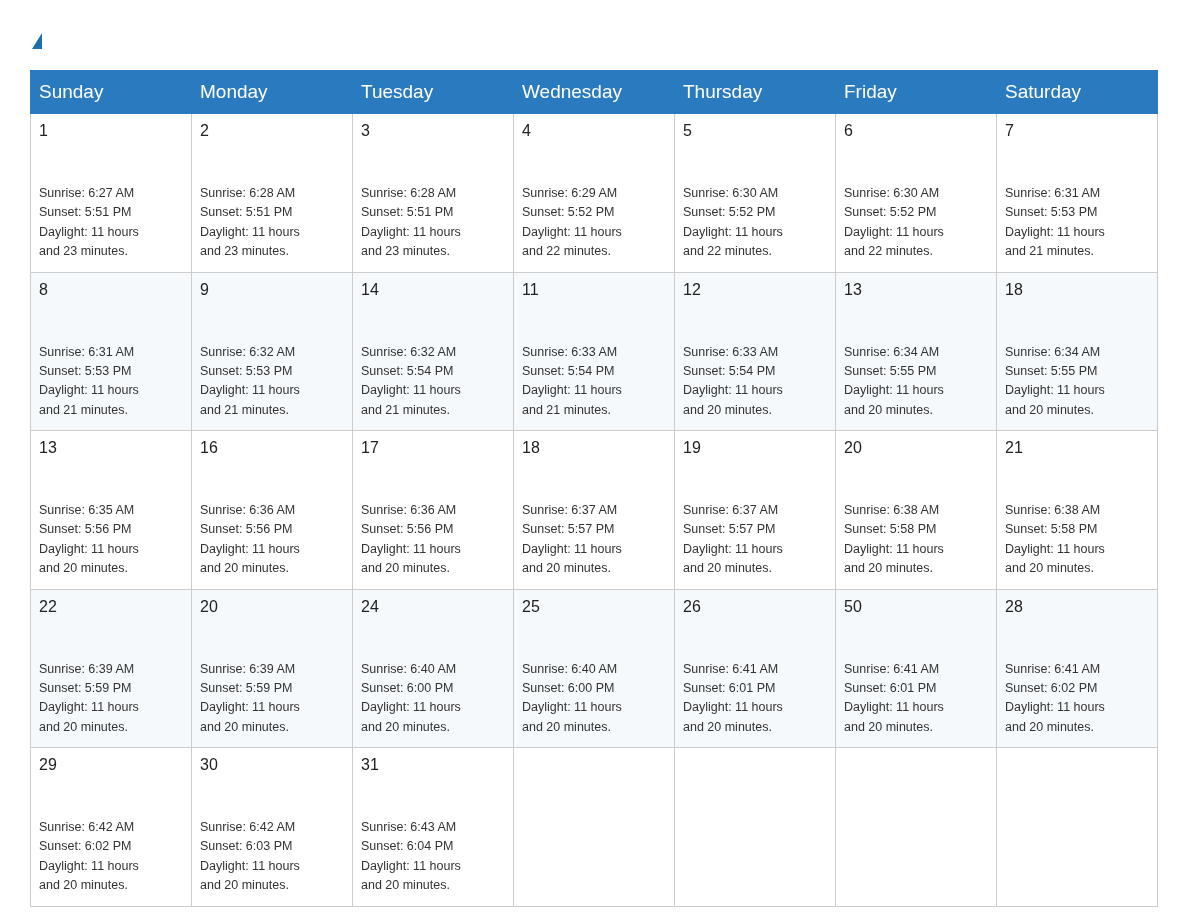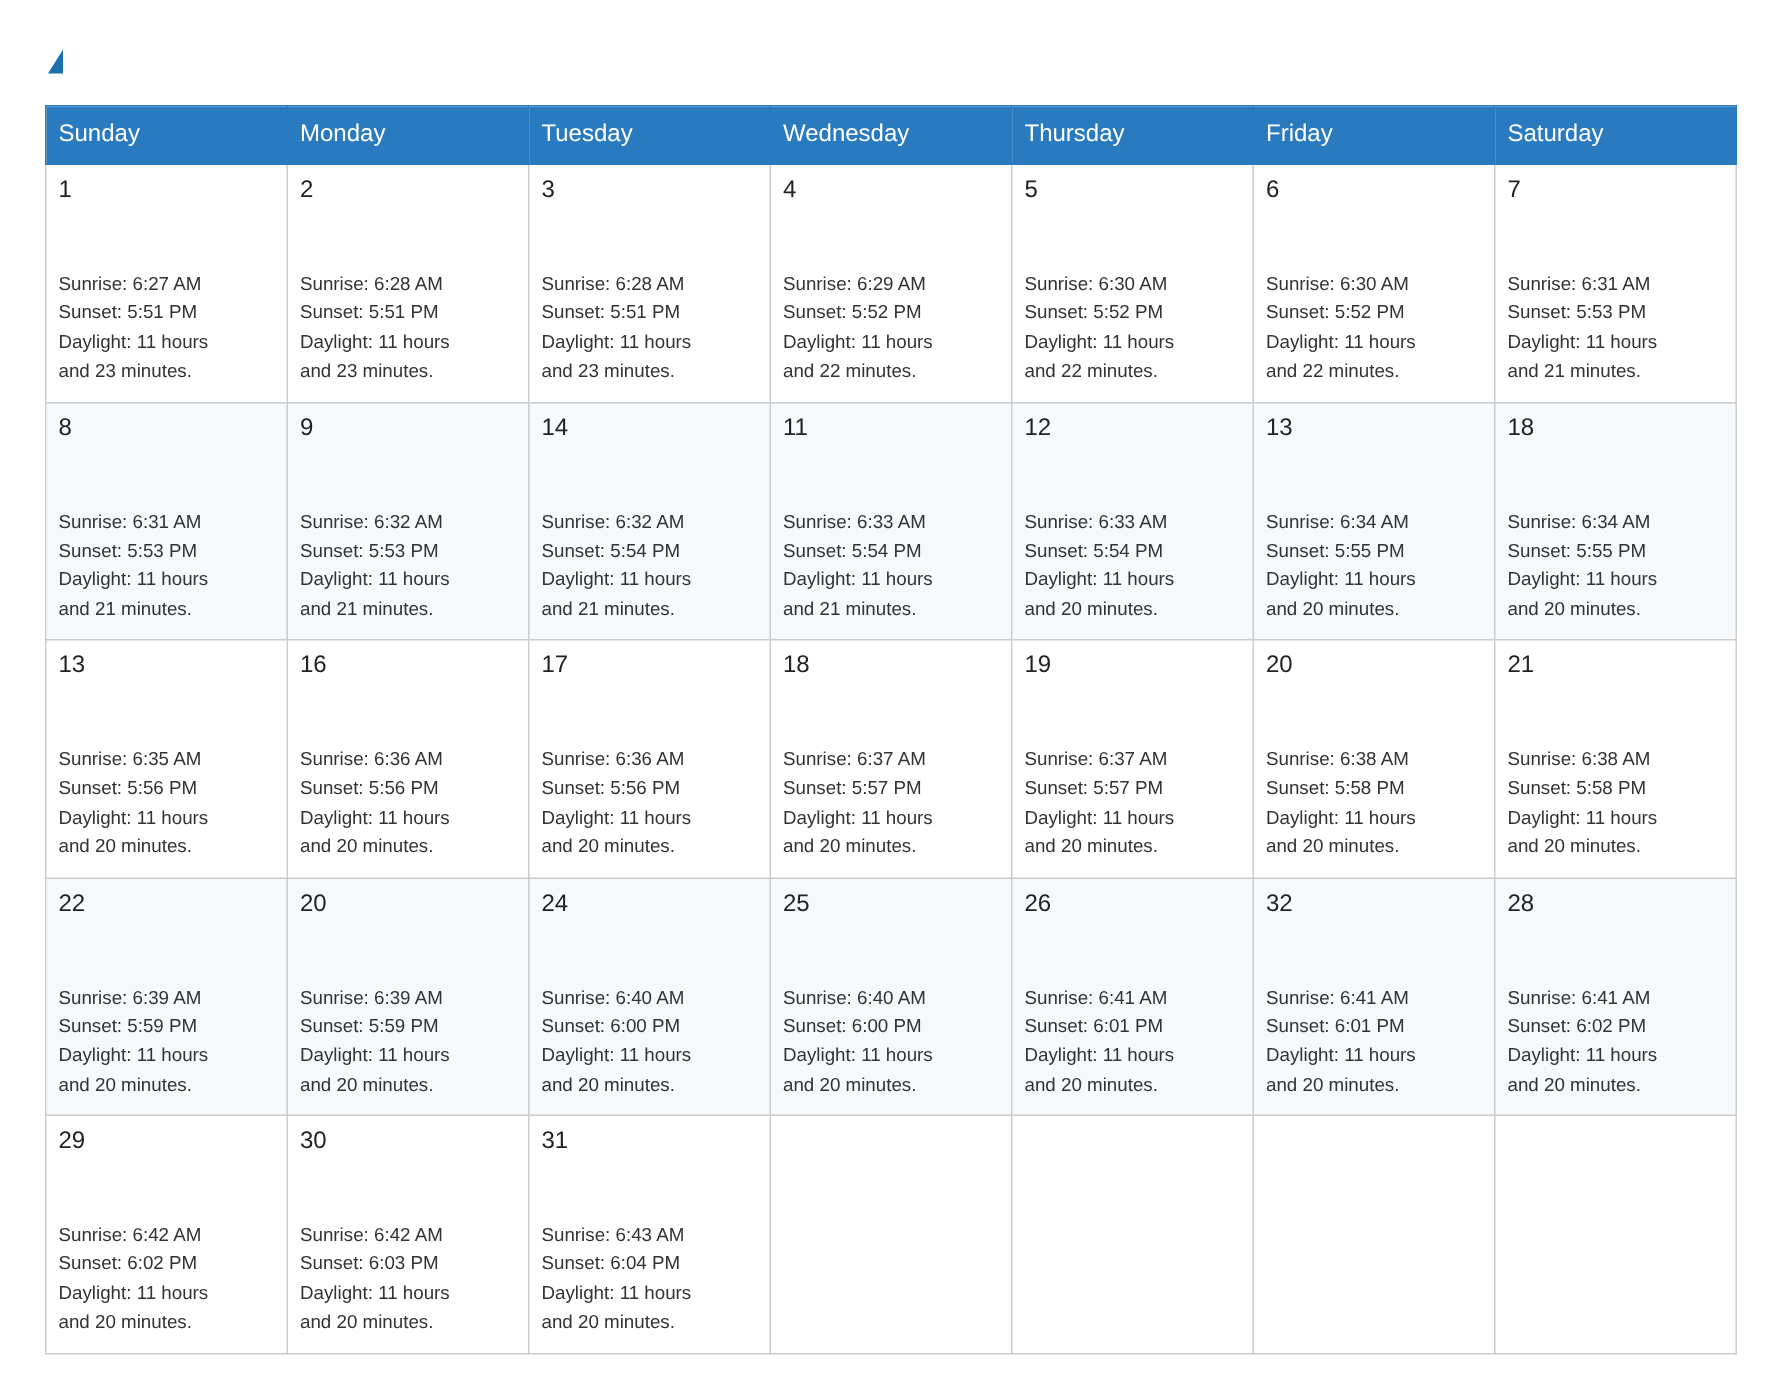--- a/index.html
+++ b/index.html
@@ -61,21 +61,21 @@
     table {
       width: 100%;
       border-collapse: collapse;
       table-layout: fixed;
     }
     thead tr th {
       background-color: #2a7abf;
       color: #fff;
       padding: 10px 8px;
       text-align: left;
-      font-size: 16px;
+      font-size: 19px;
       font-weight: normal;
       border: 1px solid #2a7abf;
     }
     tbody tr td {
       border: 1px solid #ccc;
       vertical-align: top;
       padding: 8px 8px 10px 8px;
       font-size: 13px;
       color: #222;
       min-height: 90px;
@@ -239,21 +239,21 @@
         </td>
         <td>
           <span class="day-num">25</span>
         <div class="day-detail">Sunrise: 6:40 AM<br>Sunset: 6:00 PM<br>Daylight: 11 hours<br>and 20 minutes.</div>
         </td>
         <td>
           <span class="day-num">26</span>
         <div class="day-detail">Sunrise: 6:41 AM<br>Sunset: 6:01 PM<br>Daylight: 11 hours<br>and 20 minutes.</div>
         </td>
         <td>
-          <span class="day-num">32</span>
+          <span class="day-num">50</span>
         <div class="day-detail">Sunrise: 6:41 AM<br>Sunset: 6:01 PM<br>Daylight: 11 hours<br>and 20 minutes.</div>
         </td>
         <td>
           <span class="day-num">28</span>
         <div class="day-detail">Sunrise: 6:41 AM<br>Sunset: 6:02 PM<br>Daylight: 11 hours<br>and 20 minutes.</div>
         </td>
       </tr>
       <tr>
         <td>
           <span class="day-num">29</span>

